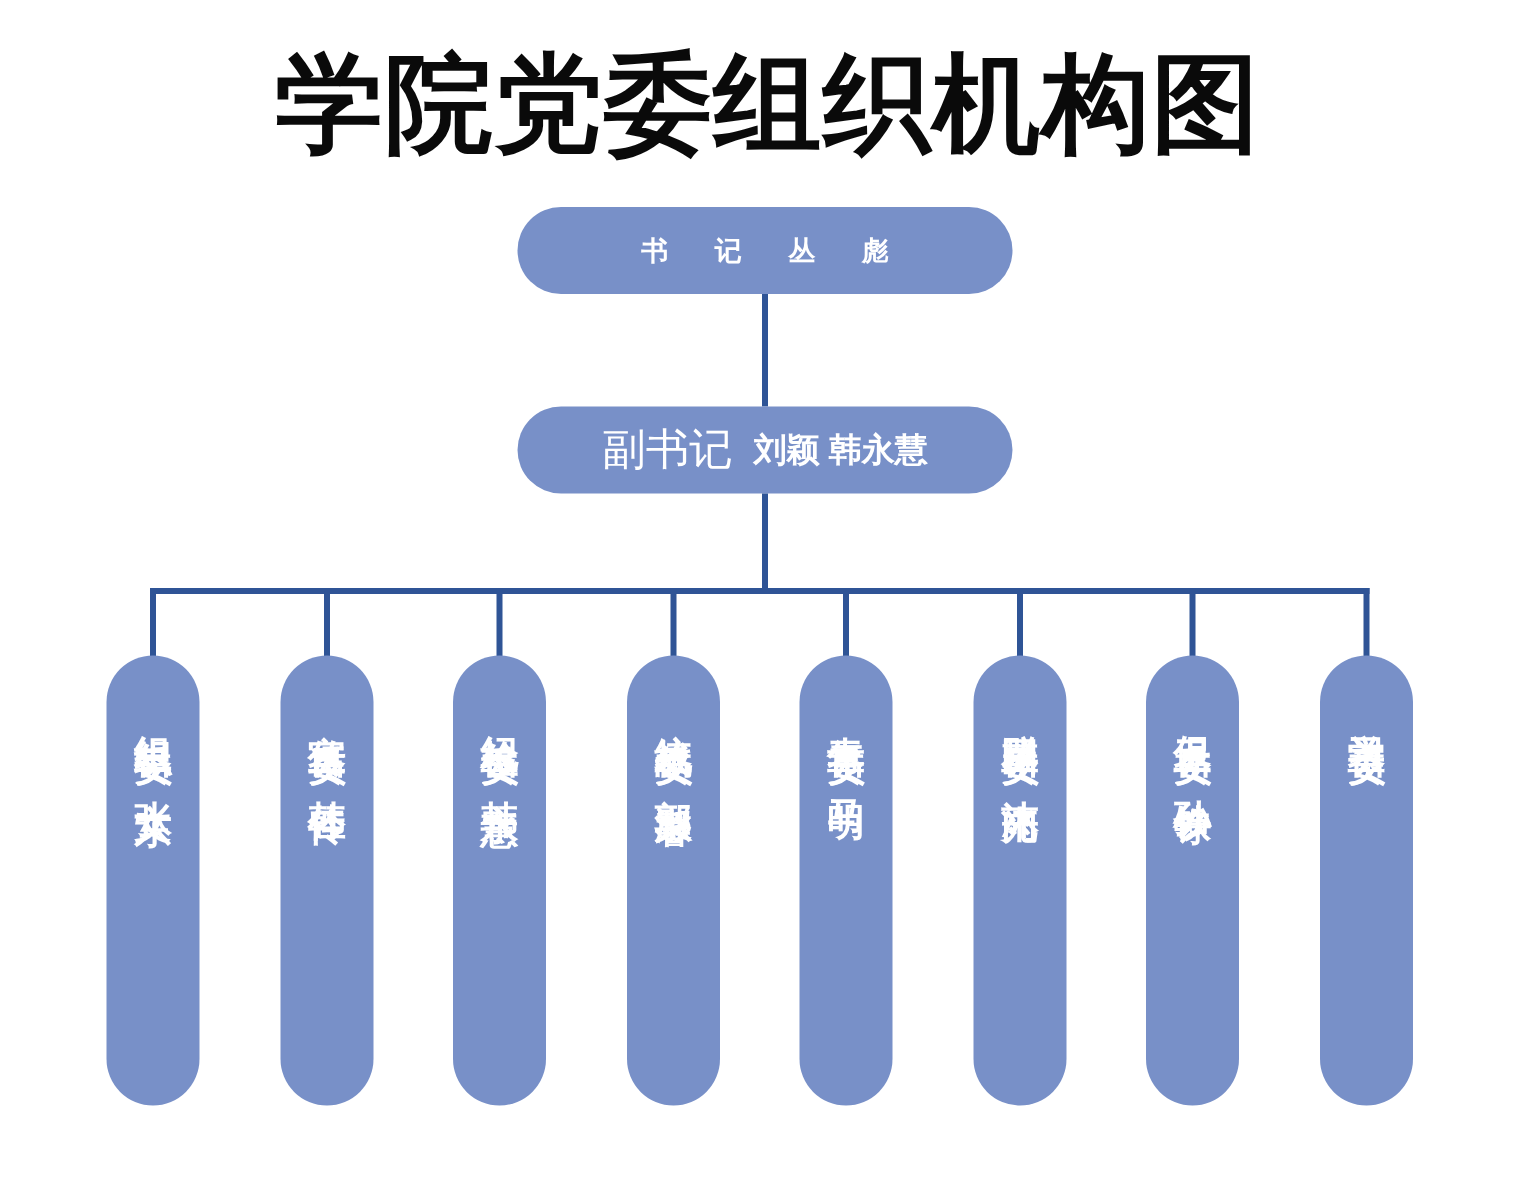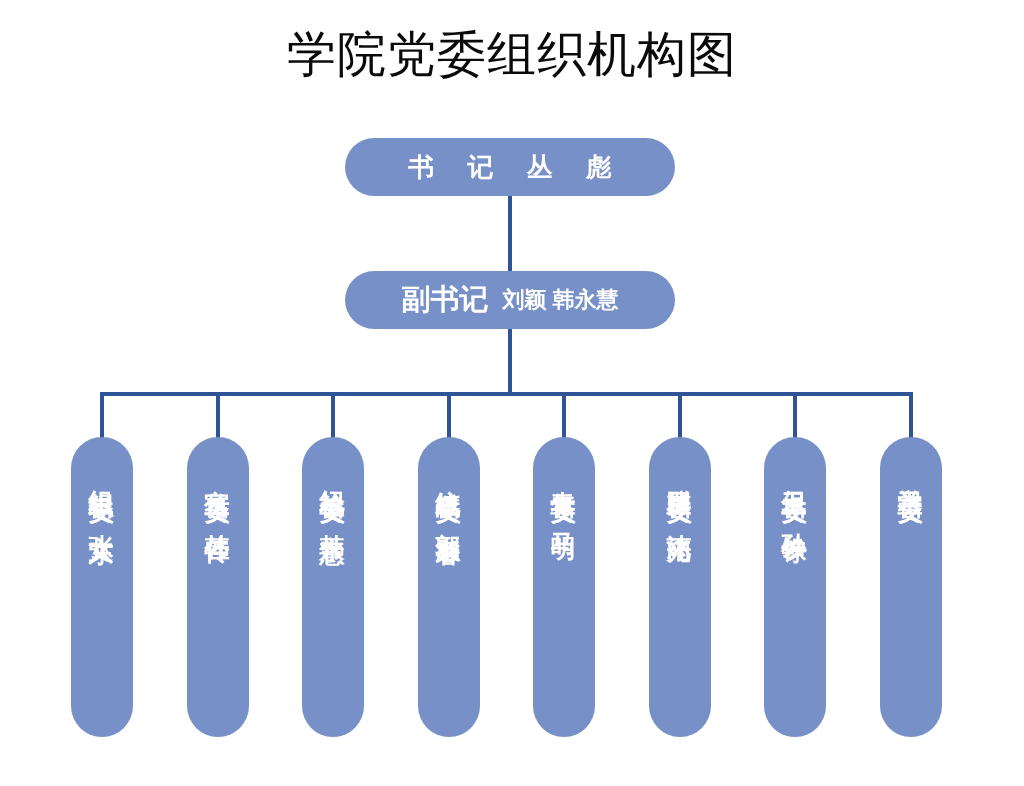--- a/index.html
+++ b/index.html
@@ -11,49 +11,49 @@
     overflow: hidden;
     font-family: "Liberation Sans", sans-serif;
   }
   .title {
     position: absolute;
     top: 22px;
     left: 0;
     width: 1024px;
     margin: 0;
     text-align: center;
-    font-size: 49px;
-    font-weight: 400;
+    font-size: 72px;
+    font-weight: 700;
     letter-spacing: 1px;
     color: #0a0a0a;
   }
   .node {
     position: absolute;
     left: 345px;
     width: 330px;
     height: 58px;
     border-radius: 29px;
     background: #7890c8;
     display: flex;
     align-items: center;
     justify-content: center;
     color: #ffffff;
   }
   .node-top { top: 138px; }
   .node-deputy { top: 271px; }
   .sec-label {
-    font-size: 26px;
+    font-size: 18px;
     font-weight: 700;
     letter-spacing: 13px;
     text-indent: 13px; 
     white-space: nowrap;
   }
   .deputy-role {
     font-size: 29px;
-    font-weight: 700;
+    font-weight: 400;
     margin-right: 14px;
     white-space: nowrap;
   }
   .deputy-names {
     font-size: 22px;
     font-weight: 700;
     white-space: nowrap;
   }
   .conn { position: absolute; background: #2f5496; }
   .conn-v1 { left: 508px; top: 196px; width: 4px; height: 75px; }

